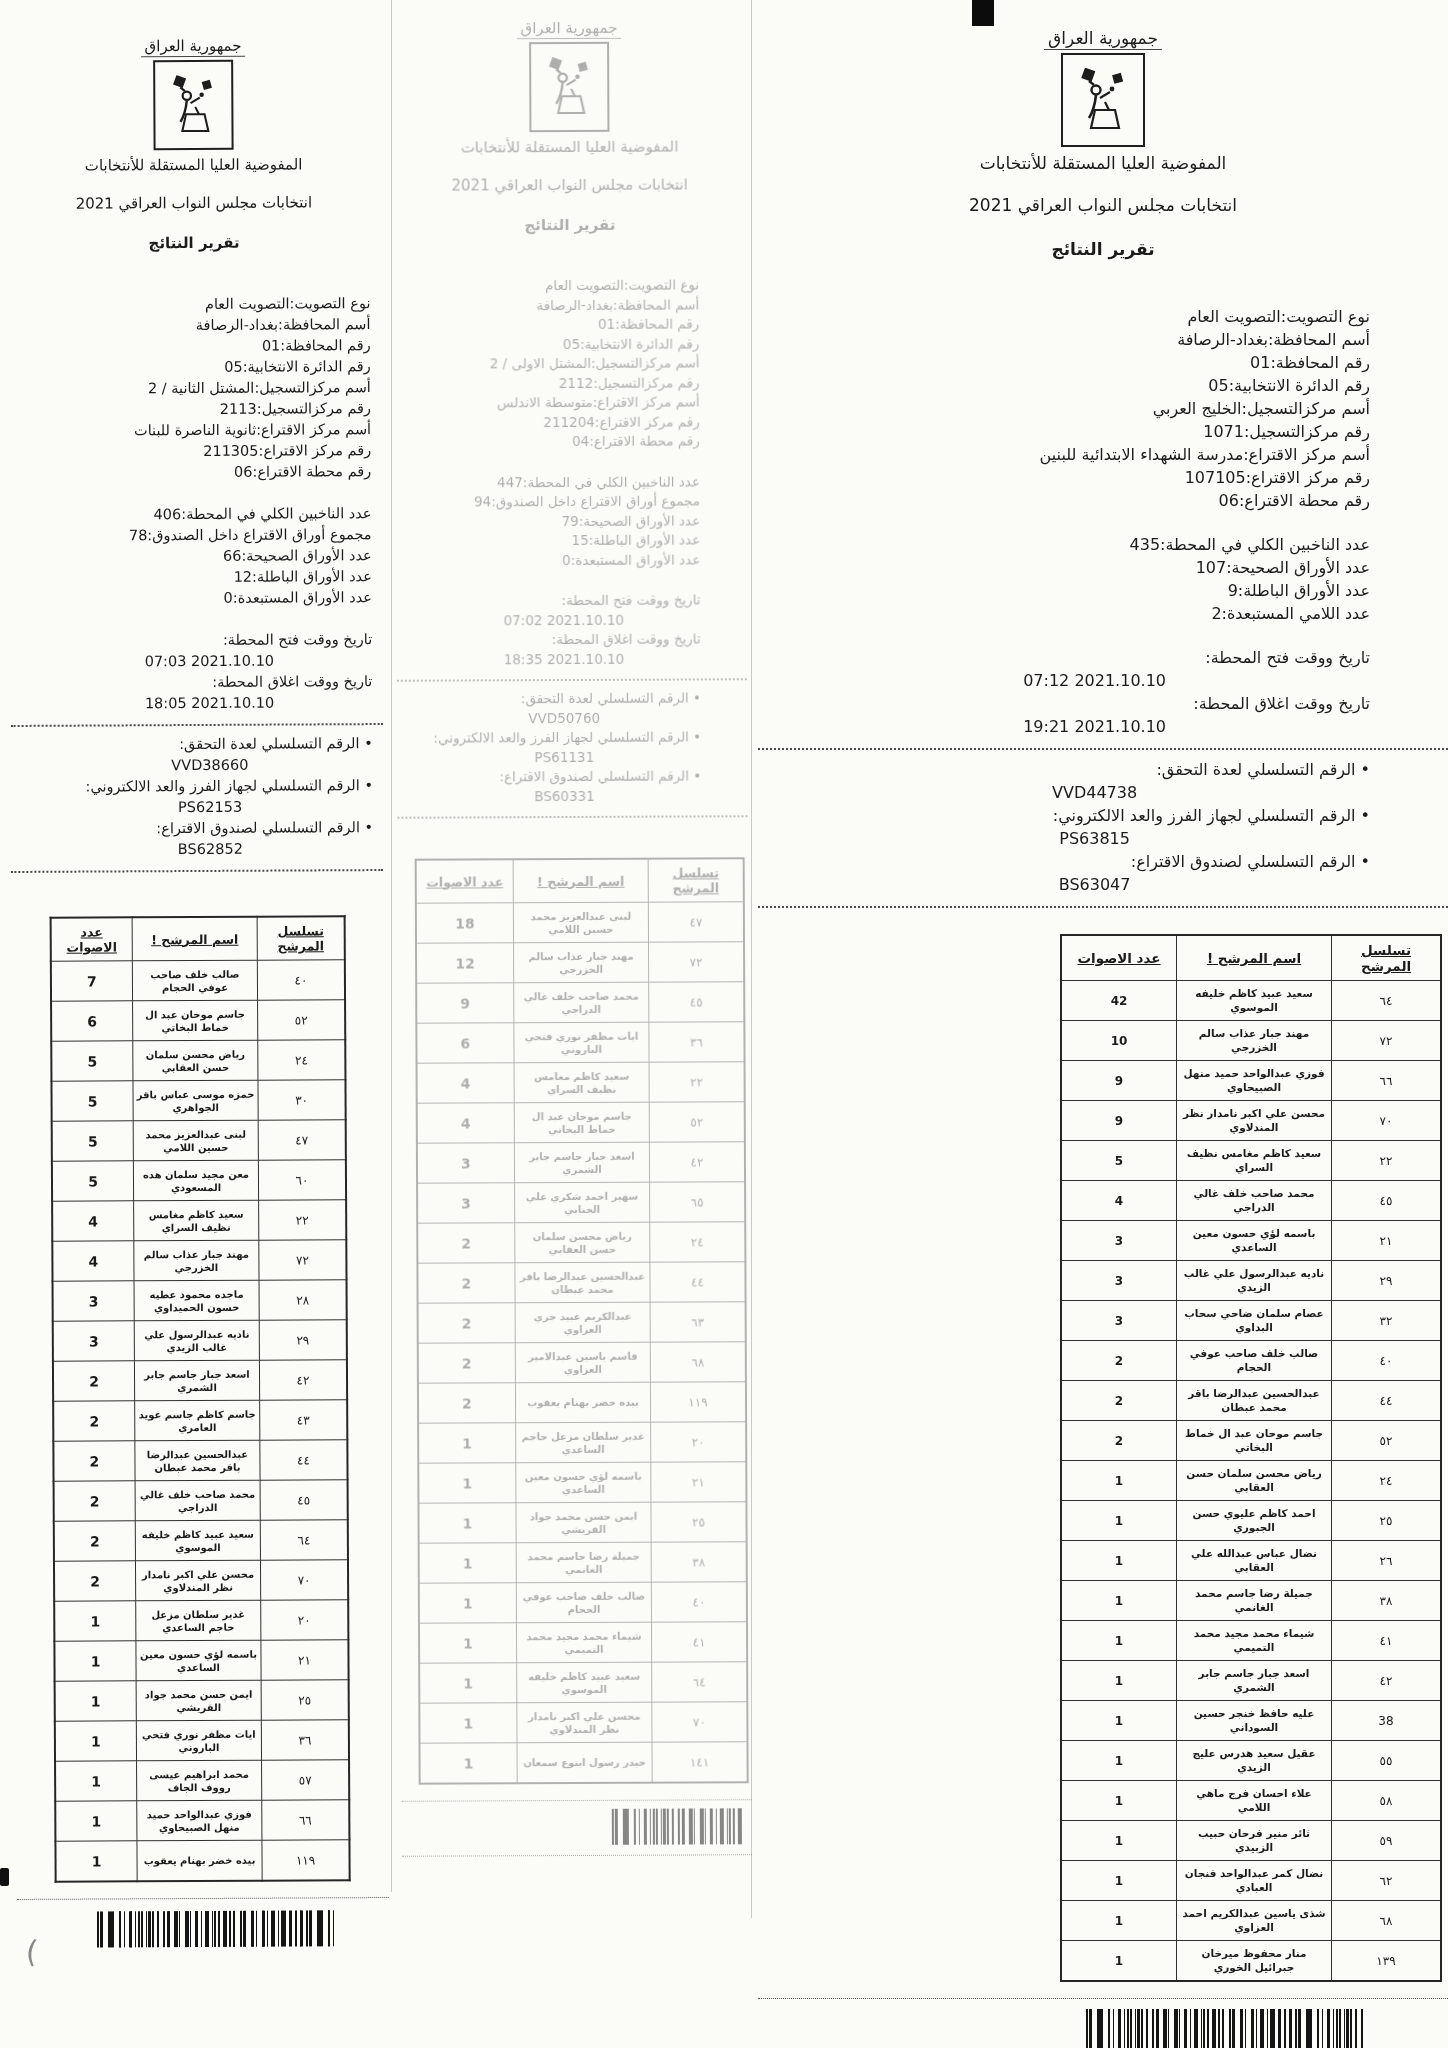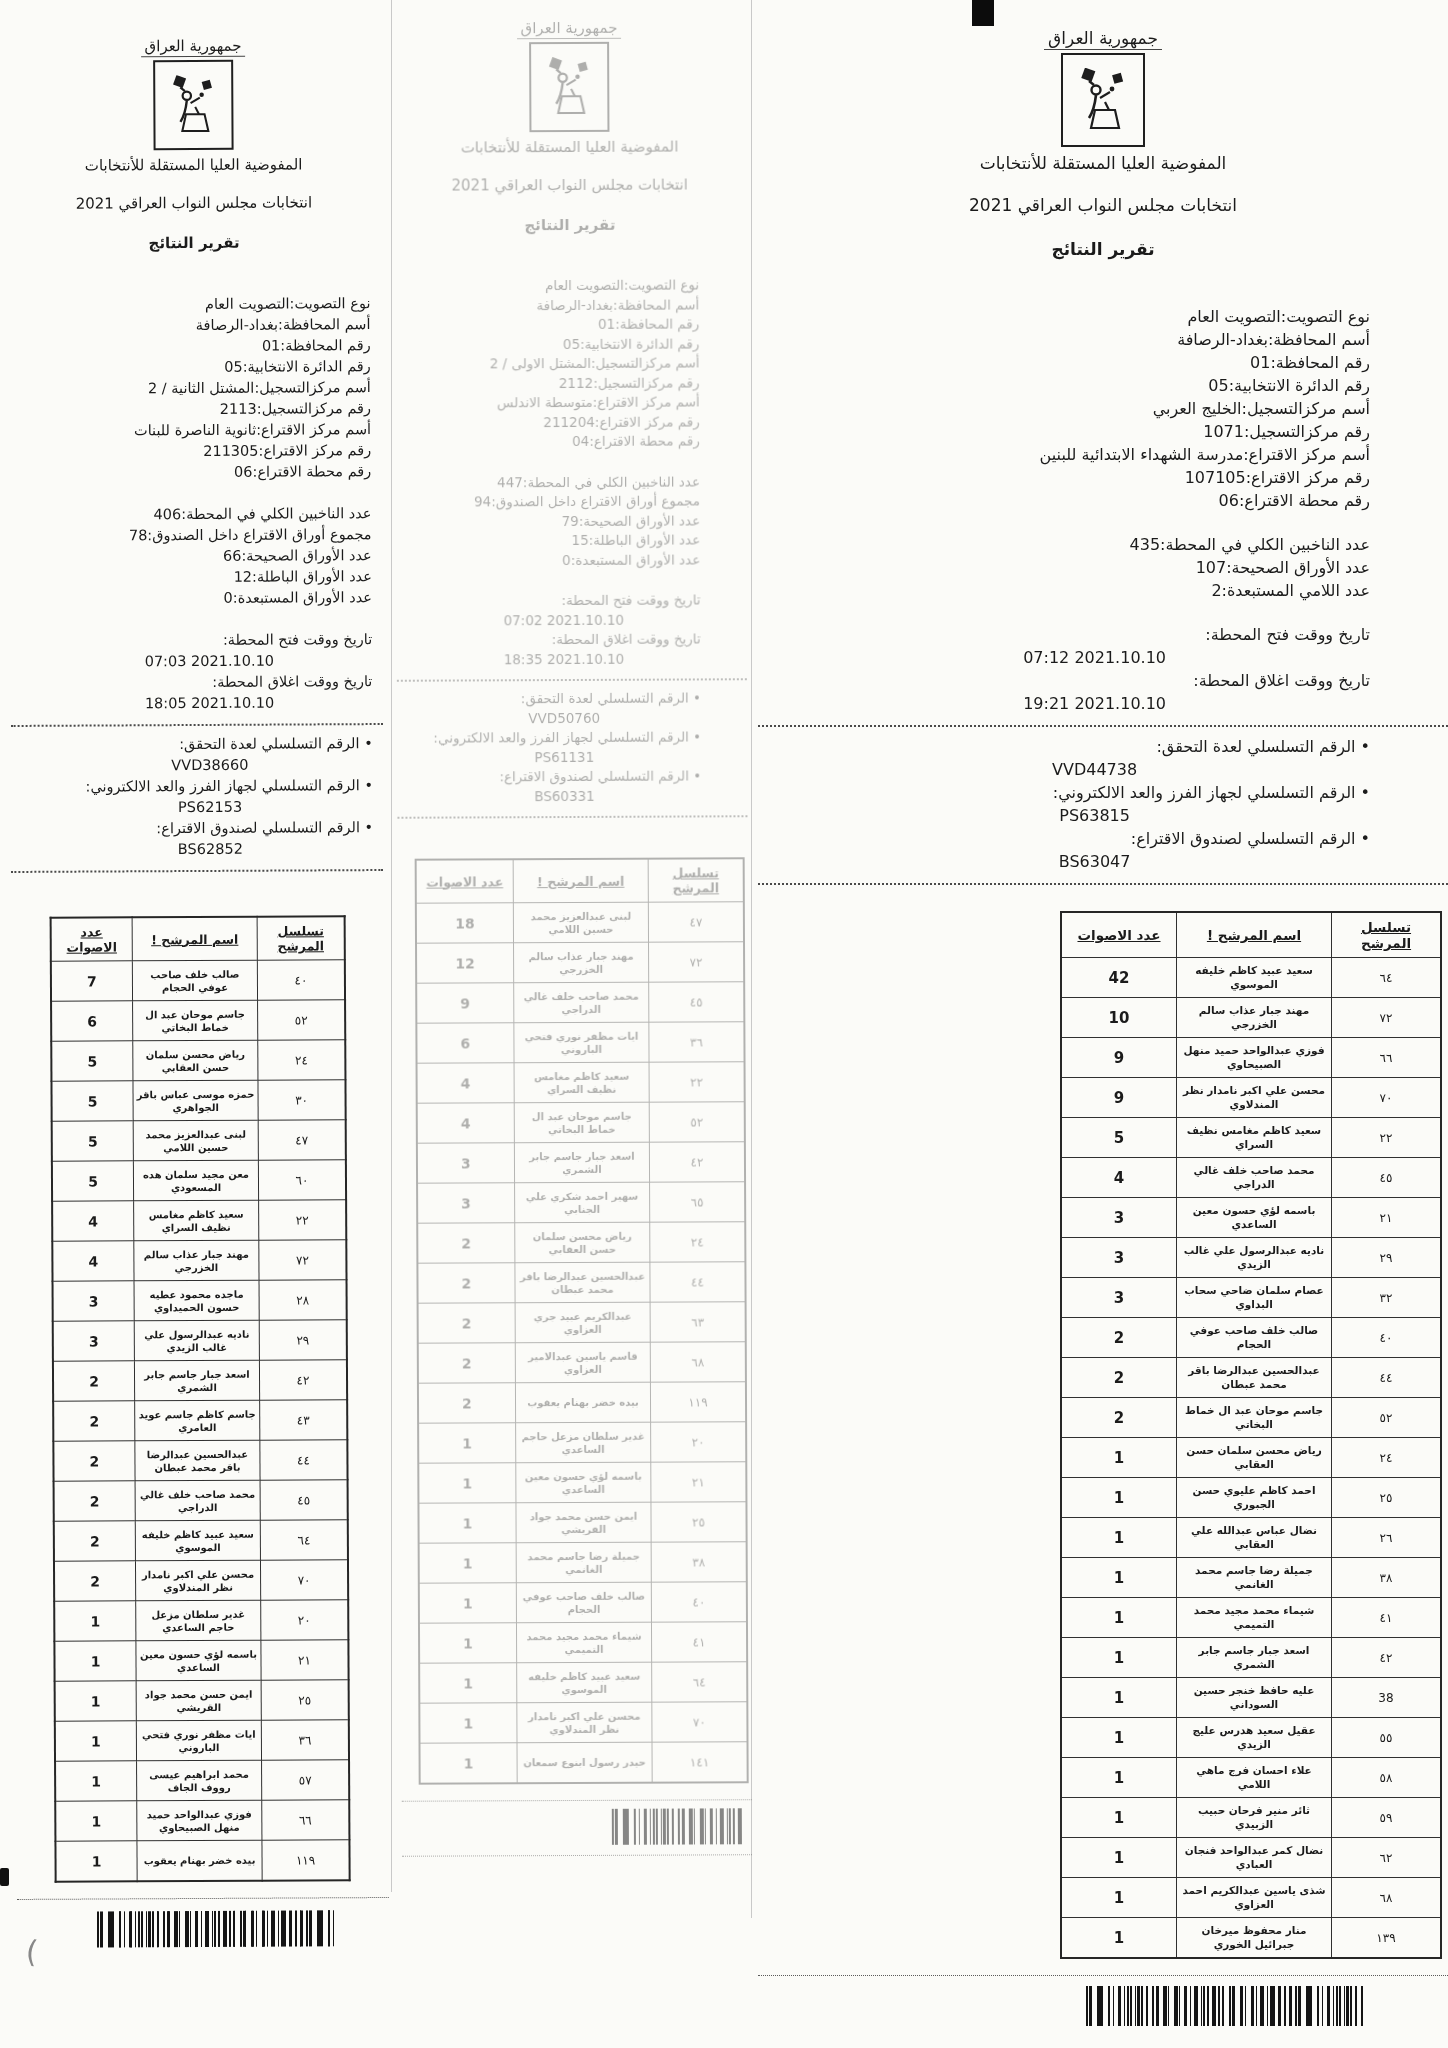--- a/index.html
+++ b/index.html
@@ -52,21 +52,21 @@
   .results th,.results td{border:1px solid #303030;text-align:center;vertical-align:middle}
   .results th{font-size:12.5px;padding:6px 3px;text-decoration:underline;font-weight:bold}
   .r2 .results th{font-size:13.5px}
   .results td{height:33px}
   td.col-seq{font-size:12px;width:84px}
   td.col-name{font-size:10px;font-weight:bold;line-height:1.3;padding:3px 3px;width:118px}
   td.col-votes{font-size:14px;font-weight:600;width:78px}
   .r1 td.col-seq{width:92px}.r1 td.col-name{width:128px}.r1 td.col-votes{width:94px}
   .r2 td.col-seq{width:106px}
   .r2 td.col-name{width:148px;font-size:10.5px}
-  .r2 td.col-votes{width:112px;font-size:15px}
+  .r2 td.col-votes{width:112px;font-size:12px}
 
   .bcarea{margin-top:16px}
   .bcarea .dotsep{border-top-width:1.5px;border-color:#5a5a5a}
   .barcode{height:36px;background-image:
     repeating-linear-gradient(90deg,#141414 0 2px,transparent 2px 5px,#141414 5px 6px,transparent 6px 11px),
     repeating-linear-gradient(90deg,transparent 0 3px,#141414 3px 5px,transparent 5px 13px,#141414 13px 16px,transparent 16px 19px)}
   .r0 .barcode{width:240px;margin:12px 52px 0 auto}
   .r1 .barcode{width:132px;margin:8px 8px 0 auto}
   .r2 .barcode{width:278px;height:40px;margin:10px 84px 0 auto}
 </style>
@@ -481,20 +481,21 @@
           <div>رقم الدائرة الانتخابية:05</div>
           <div>أسم مركزالتسجيل:الخليج العربي</div>
           <div>رقم مركزالتسجيل:1071</div>
           <div>أسم مركز الاقتراع:مدرسة الشهداء الابتدائية للبنين</div>
           <div>رقم مركز الاقتراع:107105</div>
           <div>رقم محطة الاقتراع:06</div>
         </div>
       <div class="block counts">
           <div>عدد الناخبين الكلي في المحطة:435</div>
           <div>عدد  الأوراق الصحيحة:107</div>
+          <div>عدد الأوراق الباطلة:9</div>
           <div>عدد اللامي المستبعدة:2</div>
         </div>
       <div class="block times">
           <div>تاريخ ووقت فتح المحطة:</div>
           <div class="c">2021.10.10 07:12</div>
           <div>تاريخ ووقت اغلاق المحطة:</div>
           <div class="c">2021.10.10 19:21</div>
         </div>
       <div class="dotsep"></div>
       <div class="block serials">

